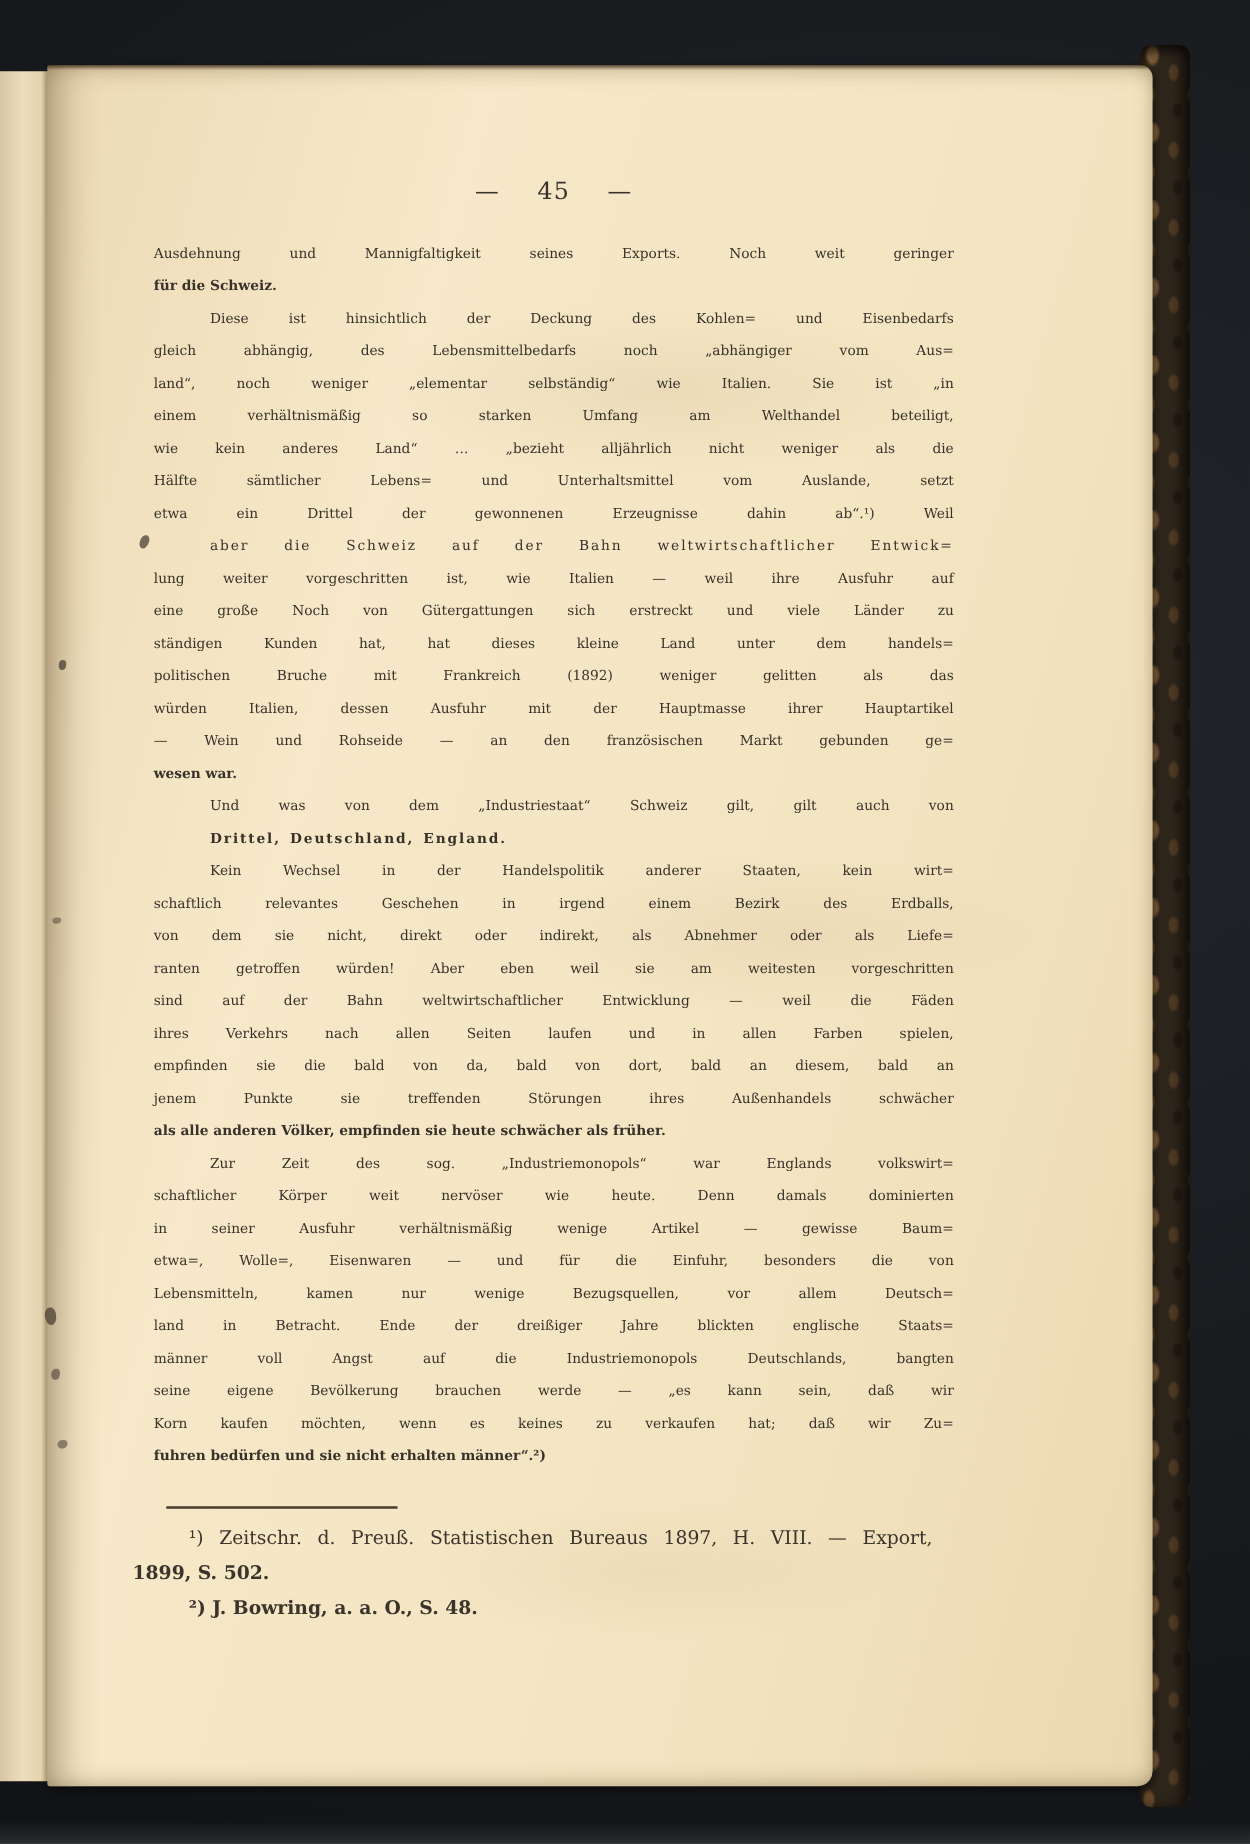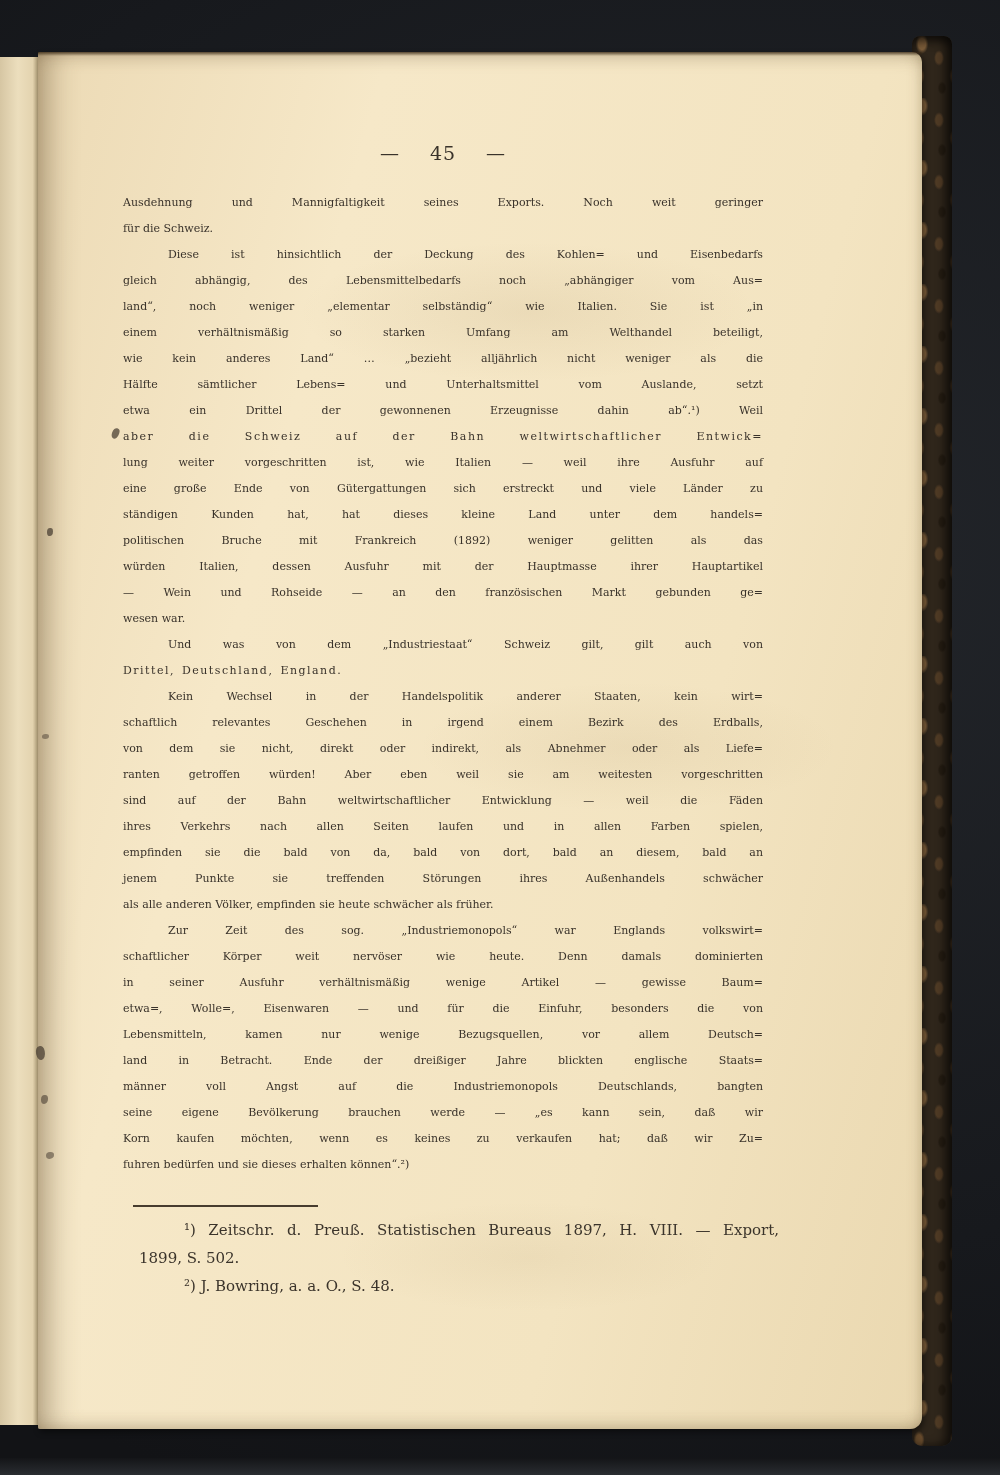--- a/index.html
+++ b/index.html
@@ -51,29 +51,29 @@
   }
   .body-text{
     position:absolute;left:85px;top:138px;width:640px;
     font-size:11px;color:#39322a;
   }
   .tline{
     height:26px;line-height:26px;
     text-align:justify;text-align-last:justify;
     white-space:normal;overflow:visible;
   }
-  .tline.last{text-align-last:left;}
+  .tline.last{text-align-last:left;font-weight:bold;}
   .tline.first{text-indent:45px;}
-  .tline.sp{letter-spacing:1.5px;word-spacing:2px;}
+  .tline.sp{letter-spacing:1.5px;word-spacing:2px;margin-left:45px;}
   .footrule{
     position:absolute;left:95px;top:1153px;width:185px;height:2px;
     background:#473c2e;
   }
   .footnotes{
-    position:absolute;left:101px;top:1164px;width:640px;
+    position:absolute;left:68px;top:1164px;width:640px;
     font-size:15px;color:#3b342b;
   }
   .footnotes .tline{height:28px;line-height:28px;}
   .stain{position:absolute;pointer-events:none;border-radius:50%;}
   .stain.s1{left:260px;top:190px;width:460px;height:140px;
     background:radial-gradient(closest-side, rgba(150,120,70,.10), rgba(150,120,70,0));}
   .stain.s2{left:380px;top:630px;width:420px;height:130px;
     background:radial-gradient(closest-side, rgba(150,120,70,.09), rgba(150,120,70,0));}
   .stain.s3{left:300px;top:1150px;width:380px;height:110px;
     background:radial-gradient(closest-side, rgba(150,120,70,.08), rgba(150,120,70,0));}
@@ -113,21 +113,21 @@
         <div class="tline last">für die Schweiz.</div>
         <div class="tline first">Diese ist hinsichtlich der Deckung des Kohlen= und Eisenbedarfs</div>
         <div class="tline">gleich abhängig, des Lebensmittelbedarfs noch „abhängiger vom Aus=</div>
         <div class="tline">land“, noch weniger „elementar selbständig“ wie Italien. Sie ist „in</div>
         <div class="tline">einem verhältnismäßig so starken Umfang am Welthandel beteiligt,</div>
         <div class="tline">wie kein anderes Land“ … „bezieht alljährlich nicht weniger als die</div>
         <div class="tline">Hälfte sämtlicher Lebens= und Unterhaltsmittel vom Auslande, setzt</div>
         <div class="tline">etwa ein Drittel der gewonnenen Erzeugnisse dahin ab“.¹) Weil</div>
         <div class="tline sp">aber die Schweiz auf der Bahn weltwirtschaftlicher Entwick=</div>
         <div class="tline">lung weiter vorgeschritten ist, wie Italien — weil ihre Ausfuhr auf</div>
-        <div class="tline">eine große Ende von Gütergattungen sich erstreckt und viele Länder zu</div>
+        <div class="tline">eine große Noch von Gütergattungen sich erstreckt und viele Länder zu</div>
         <div class="tline">ständigen Kunden hat, hat dieses kleine Land unter dem handels=</div>
         <div class="tline">politischen Bruche mit Frankreich (1892) weniger gelitten als das</div>
         <div class="tline">würden Italien, dessen Ausfuhr mit der Hauptmasse ihrer Hauptartikel</div>
         <div class="tline">— Wein und Rohseide — an den französischen Markt gebunden ge=</div>
         <div class="tline last">wesen war.</div>
         <div class="tline first">Und was von dem „Industriestaat“ Schweiz gilt, gilt auch von</div>
         <div class="tline last sp">Drittel, Deutschland, England.</div>
         <div class="tline first">Kein Wechsel in der Handelspolitik anderer Staaten, kein wirt=</div>
         <div class="tline">schaftlich relevantes Geschehen in irgend einem Bezirk des Erdballs,</div>
         <div class="tline">von dem sie nicht, direkt oder indirekt, als Abnehmer oder als Liefe=</div>
@@ -139,21 +139,21 @@
         <div class="tline last">als alle anderen Völker, empfinden sie heute schwächer als früher.</div>
         <div class="tline first">Zur Zeit des sog. „Industriemonopols“ war Englands volkswirt=</div>
         <div class="tline">schaftlicher Körper weit nervöser wie heute. Denn damals dominierten</div>
         <div class="tline">in seiner Ausfuhr verhältnismäßig wenige Artikel — gewisse Baum=</div>
         <div class="tline">etwa=, Wolle=, Eisenwaren — und für die Einfuhr, besonders die von</div>
         <div class="tline">Lebensmitteln, kamen nur wenige Bezugsquellen, vor allem Deutsch=</div>
         <div class="tline">land in Betracht. Ende der dreißiger Jahre blickten englische Staats=</div>
         <div class="tline">männer voll Angst auf die Industriemonopols Deutschlands, bangten</div>
         <div class="tline">seine eigene Bevölkerung brauchen werde — „es kann sein, daß wir</div>
         <div class="tline">Korn kaufen möchten, wenn es keines zu verkaufen hat; daß wir Zu=</div>
-        <div class="tline last">fuhren bedürfen und sie dieses erhalten können“.²)</div>
+        <div class="tline last">fuhren bedürfen und sie nicht erhalten männer“.²)</div>
       </div>
 
     <div class="footrule"></div>
 
     <div class="footnotes">
         <div class="tline first">¹) Zeitschr. d. Preuß. Statistischen Bureaus 1897, H. VIII. — Export,</div>
         <div class="tline last">1899, S. 502.</div>
         <div class="tline first last">²) J. Bowring, a. a. O., S. 48.</div>
       </div>
 

